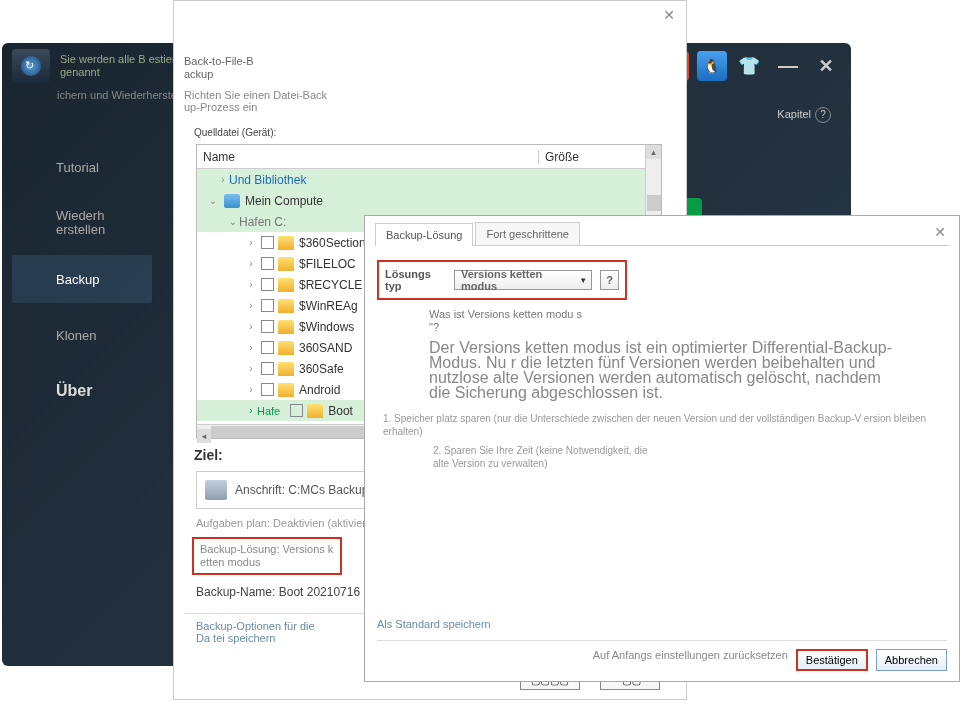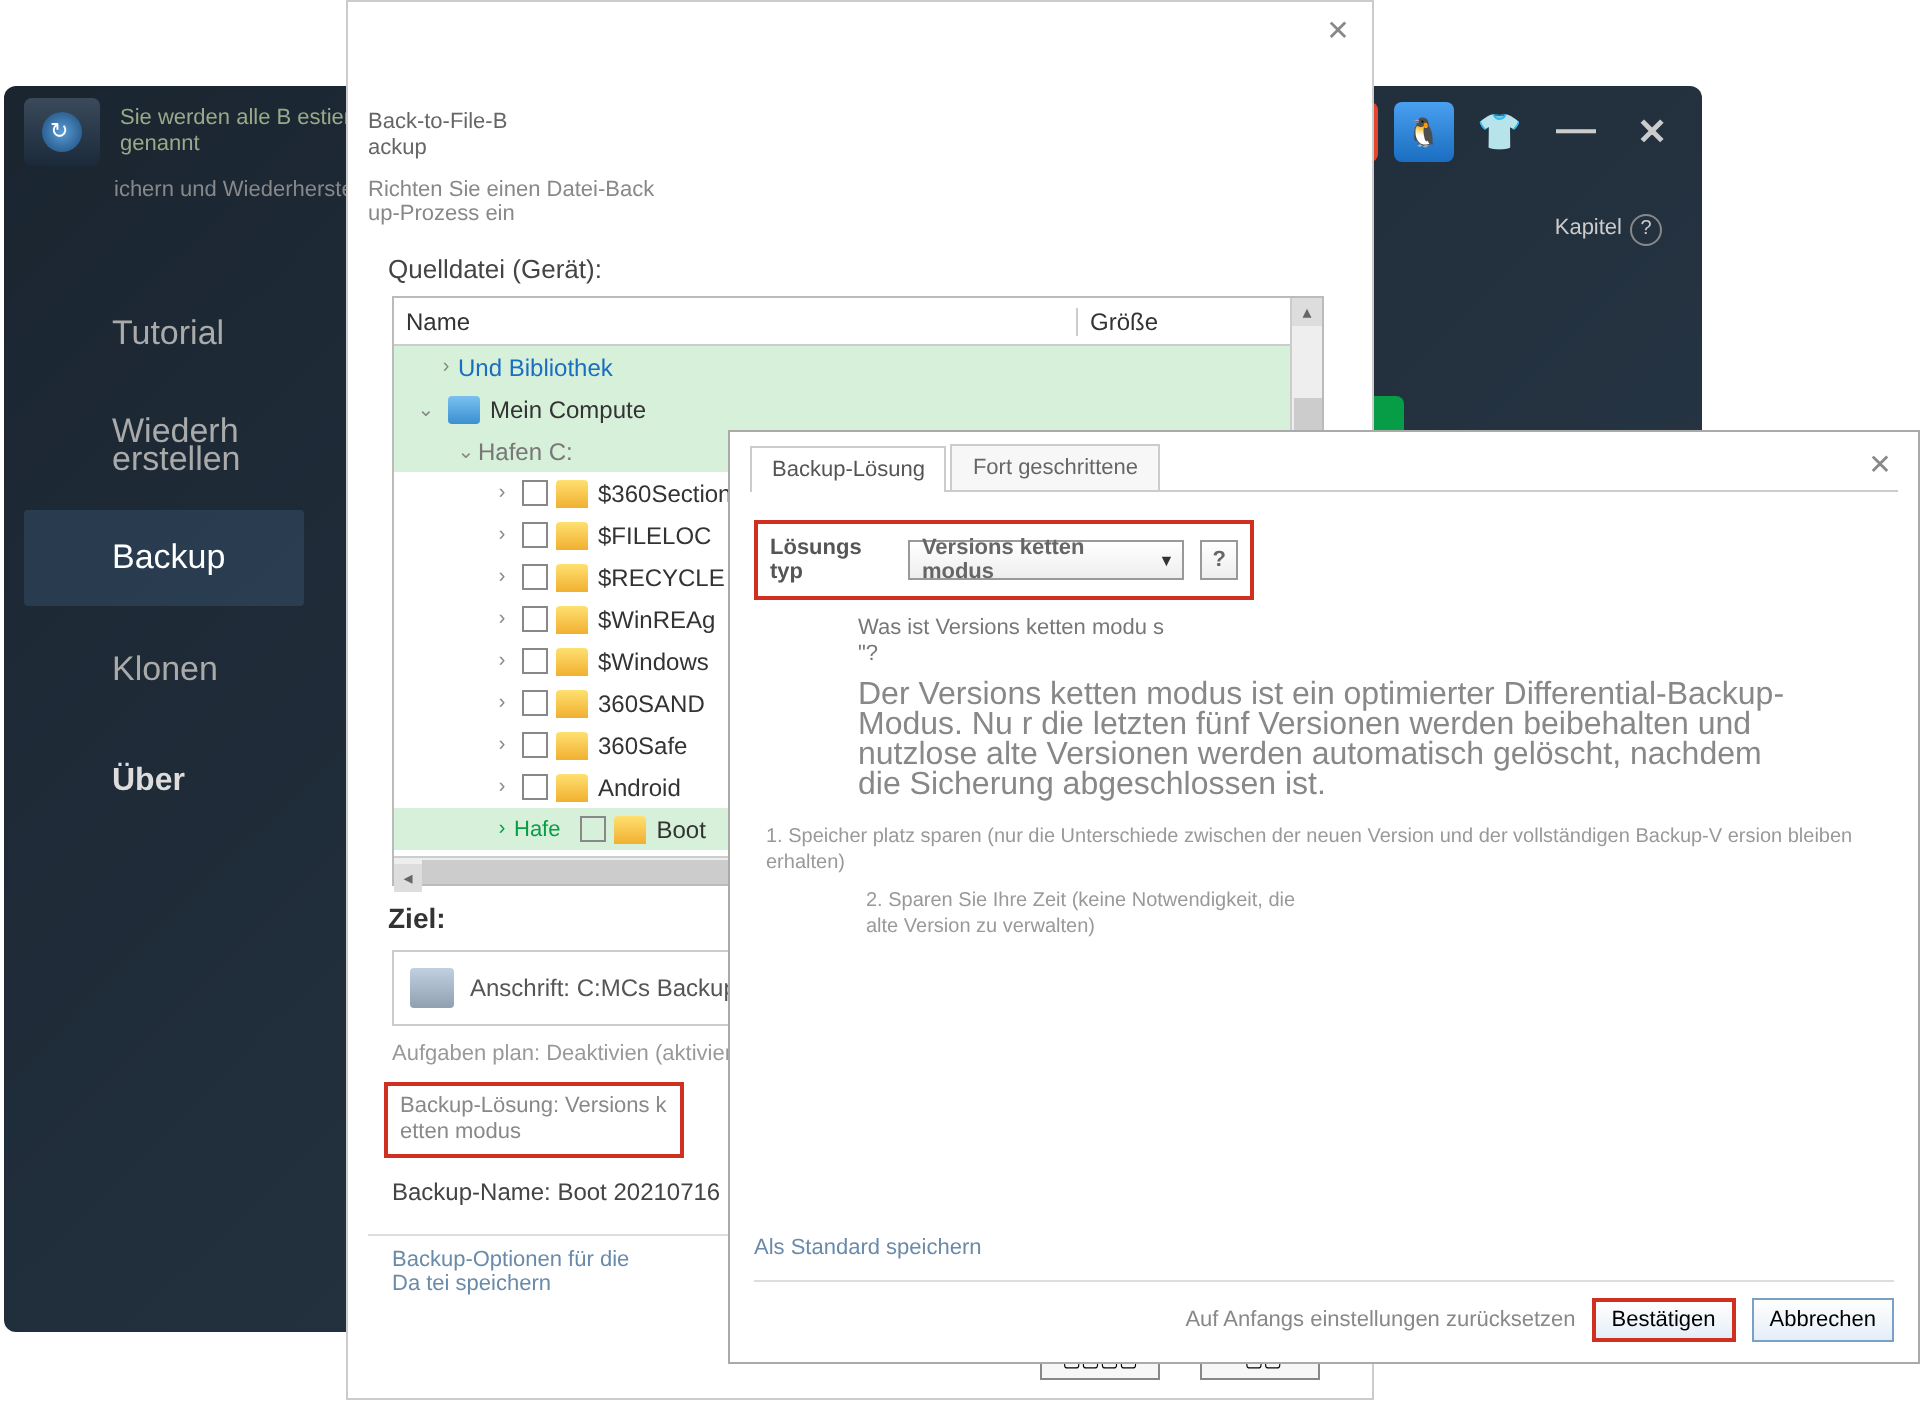--- a/index.html
+++ b/index.html
@@ -19,41 +19,41 @@
 .app-subtitle { color:#888; font-size:11px; margin-left: 5px; margin-top:6px;}
 .titlebar-icons { margin-left:auto; display:flex; gap:8px; align-items:center; }
 .ti { width:30px; height:30px; border-radius:4px; display:flex; align-items:center; justify-content:center; font-size:14px;}
 .ti-red { background:#e2472d; color:#fff; font-weight:bold; font-size:18px;}
 .ti-blue { background:linear-gradient(#4aa0f0,#1a6dc0); color:#fff;}
 .ti-shirt { color:#ccc; font-size:18px;}
 .ti-min { color:#ccc; font-size:20px; font-weight:bold;}
 .ti-close { color:#ccc; font-size:18px; font-weight:bold;}
 
 .sidebar { position:absolute; left:10px; top:100px; width:140px; }
-.sidebar-item { height:48px; color:#aaa; font-size:17px; display:flex; align-items:center; padding-left:44px; border-radius:2px; margin-bottom:8px; position:relative;}
+.sidebar-item { height:48px; color:#aaa; font-size:13px; display:flex; align-items:center; padding-left:44px; border-radius:2px; margin-bottom:8px; position:relative;}
 .sidebar-item.active { background: rgba(80,120,160,0.25); color:#fff; }
 .sidebar-item.big { font-size:16px; font-weight:bold; color:#ddd;}
 .kapitel { position:absolute; right:20px; top:64px; color:#ccc; font-size:11px; }
 .help-ic { display:inline-block; width:16px; height:16px; border:1px solid #888; border-radius:50%; color:#ccc; font-size:10px; text-align:center; line-height:14px; margin-left:4px;}
 
 .mid-block { position:absolute; left:380px; top:155px; width:320px; height:250px; background:#079c46; border-radius:4px;}
 .mid-arrow { position:absolute; right:30px; top:40px; width:40px; height:30px; }
 .mid-arrow::before { content:""; position:absolute; width:20px; height:14px; background:#8de0a8; left:0; top:8px;}
 .mid-arrow::after { content:""; position:absolute; left:20px; top:0; border-left:18px solid #8de0a8; border-top:15px solid transparent; border-bottom:15px solid transparent;}
 
 
 .dlg-back {
   position:absolute; left:173px; top:0; width:514px; height:700px;
   background:#fff; border:1px solid #ccc;
 }
 .dlg-back-head { padding:6px 10px 4px; }
 .dlg-back-title { color:#666; font-size:11px; line-height:13px; width:100px;margin-top:48px;}
 .dlg-close { position:absolute; right:8px; top:6px; width:18px; height:18px; color:#888; font-size:14px; text-align:center; cursor:pointer;}
 .dlg-back-sub { color:#888; font-size:11px; padding:4px 10px 8px; width:170px; line-height:12px;}
-.dlg-label { color:#444; font-size:13px; padding:6px 20px;}
+.dlg-label { color:#444; font-size:10px; padding:6px 20px;}
 .filetree { margin:0 22px; width:466px; height:295px; border:1px solid #bbb; position:relative; background:#fff;}
 .ft-head { height:24px; border-bottom:1px solid #ccc; display:flex; align-items:center; font-size:12px; color:#333;}
 .ft-h1 { width:342px; border-right:1px solid #ccc; padding-left:6px;}
 .ft-h2 { width:100px; padding-left:6px;}
 .ft-scroll-v { position:absolute; right:0; top:0; width:16px; height:280px; background:#eee; border-left:1px solid #ccc;}
 .ft-scroll-v .arr { height:14px; background:#ddd; color:#666; font-size:9px; text-align:center; line-height:14px;}
 .ft-scroll-v .thumb { position:absolute; top:50px; width:14px; left:1px; height:16px; background:#ccc;}
 .ft-scroll-h { position:absolute; left:0; bottom:0; right:16px; height:14px; background:#eee; border-top:1px solid #ccc;}
 .ft-scroll-h .arr { width:14px; height:14px; background:#ddd; display:inline-block; color:#666; font-size:9px; text-align:center; line-height:14px;}
 .ft-scroll-h .thumb { position:absolute; left:14px; top:1px; height:12px; width:180px; background:#ccc;}
@@ -91,21 +91,21 @@
 .dropdown { height:20px; border:1px solid #999; background:linear-gradient(#fff,#eee); display:flex; align-items:center; padding:0 18px 0 6px; font-size:11px; position:relative; min-width:122px;}
 .dropdown::after { content:"▼"; position:absolute; right:4px; font-size:8px; color:#333;}
 .qbtn { width:20px; height:20px; border:1px solid #999; background:linear-gradient(#fff,#eee); text-align:center; font-size:11px; line-height:18px;}
 .desc { padding:8px 52px; font-size:11px; color:#888; line-height:15px;}
 .desc-head { color:#777; width:160px; line-height:13px;}
 .desc-p { margin-top:6px; color:#888; font-size:16px; line-height:15px;}
 .adv-label { margin-top:12px; color:#999;}
 .adv-list { font-size:10px; color:#999; line-height:13px; margin-top:4px;}
 .opt-footer { position:absolute; bottom:10px; left:0; right:0; padding:0 12px; }
 .opt-footer-line { border-top:1px solid #ddd; margin-bottom:8px;}
-.opt-footer-row { display:flex; align-items:center; gap:8px;}
+.opt-footer-row { display:flex; gap:8px;}
 .link-std { color:#6a8aaa; font-size:11px;}
 .spacer { flex:1;}
 .btn2 { min-width:64px; height:22px; border:1px solid #7aa0c8; background:linear-gradient(#fff,#e4eef8); font-size:11px; display:flex; align-items:center; justify-content:center; padding:0 8px;}
 .btn2.red { border:2px solid #d03020;}
 .reset-text { font-size:11px; color:#888;}
 .bottom-bar-app { position:absolute; left:520px; top:672px; display:flex; gap:20px;}
 .bb { width:60px; height:18px; border:1px solid #888; font-size:10px; text-align:center; line-height:16px; background:#f7f7f7;}
 </style>
 </head>
 <body>

